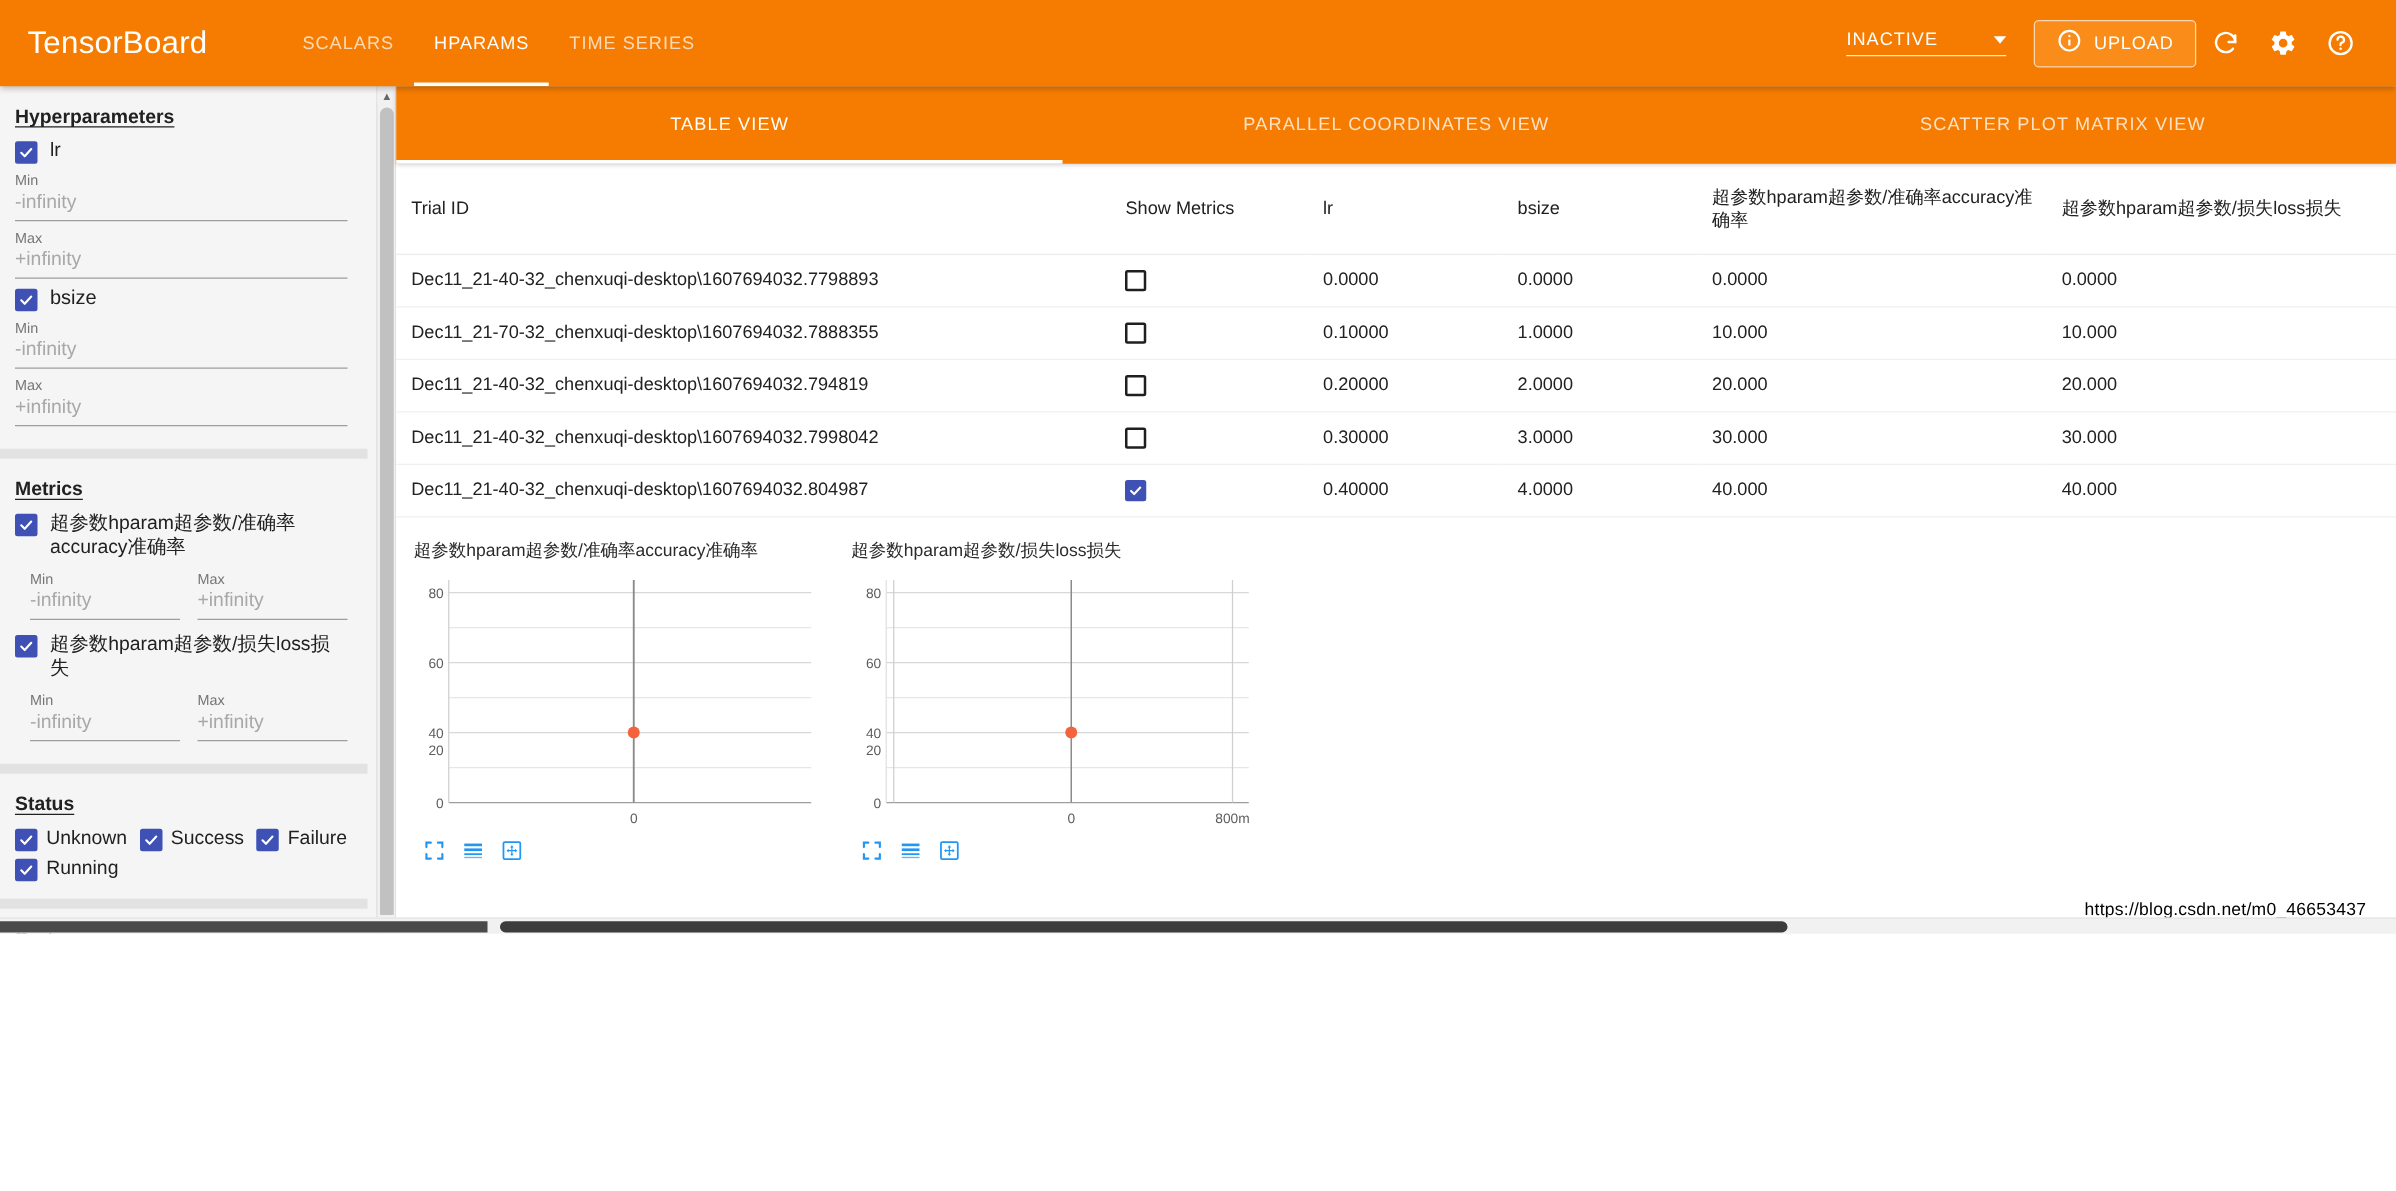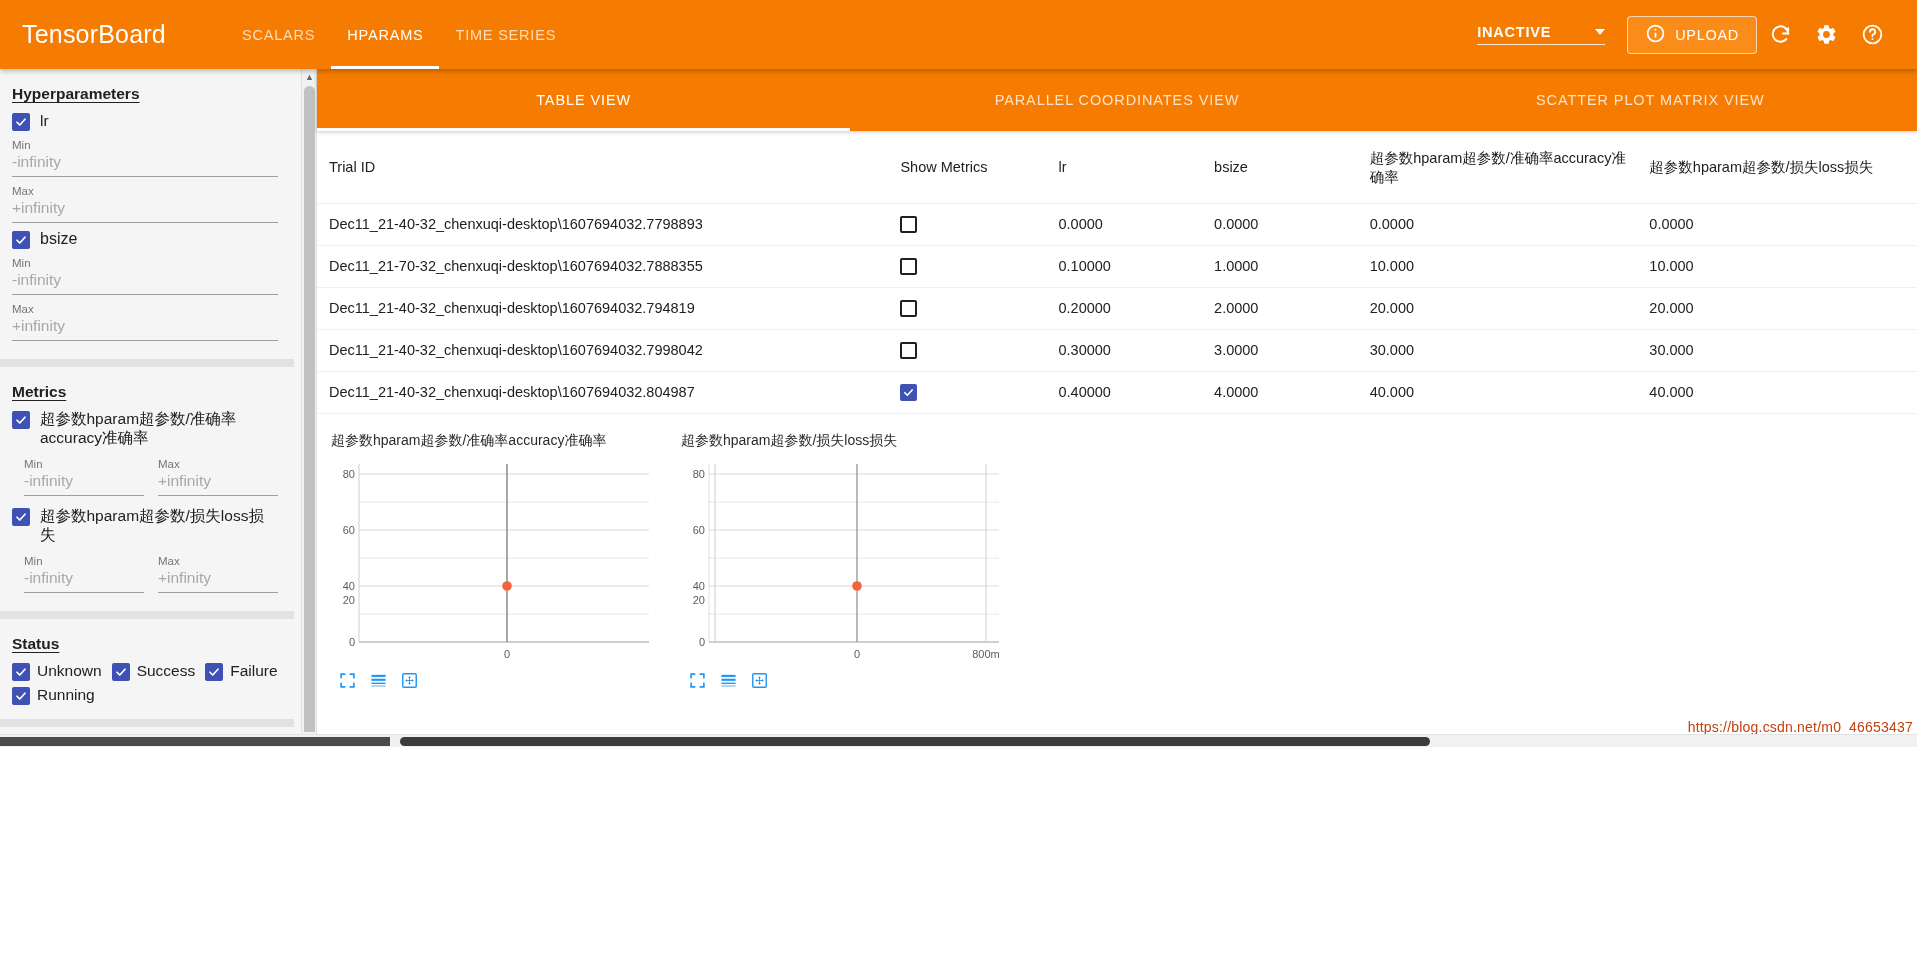--- a/index.html
+++ b/index.html
@@ -37,21 +37,21 @@
     margin-left: auto; display: flex; align-items: center;
     padding-right: 22px; gap: 0px;
   }
   .inactive-select {
     position: relative; display: flex; align-items: center;
     width: 128px; margin-right: 22px;
     border-bottom: 1px solid rgba(255,255,255,.85);
     padding-bottom: 4px; cursor: pointer;
   }
   .inactive-select .val {
-    color: #fff; font-size: 14.5px; letter-spacing: .8px; font-weight: 700;
+    color: #fff; font-size: 14.5px; letter-spacing: .8px; font-weight: 400;
   }
   .caret {
     margin-left: auto;
     width: 0; height: 0;
     border-left: 5px solid transparent;
     border-right: 5px solid transparent;
     border-top: 6px solid #fff;
   }
   .upload-btn {
     display: flex; align-items: center; gap: 9px;
@@ -197,22 +197,22 @@
   
   .charts { display: flex; padding: 18px 0 0 14px; gap: 30px; }
   .chart-block { width: 320px; }
   .chart-title { font-size: 14px; color: #2a2a2a; margin-bottom: 12px; white-space: nowrap; }
   .chart-svg { display: block; }
   .chart-tools { display: flex; gap: 14px; margin-top: 10px; padding-left: 8px; }
   .tool { cursor: pointer; display: flex; align-items: center; justify-content: center; }
   .tool svg { display: block; }
 
   .watermark {
-    position: absolute; right: 4px; bottom: 12px;
-    font-size: 14px; color: #c2410c; letter-spacing: .2px;
+    position: absolute; right: 24px; bottom: 12px;
+    font-size: 14px; color: #000000; letter-spacing: .2px;
     pointer-events: none; user-select: none;
   }
 
   
   .hbar {
     position: absolute; left: 0; bottom: 0;
     width: 1917px; height: 13px;
     background: #f1f1f1; border-top: 1px solid #e3e3e3;
     z-index: 40;
   }

